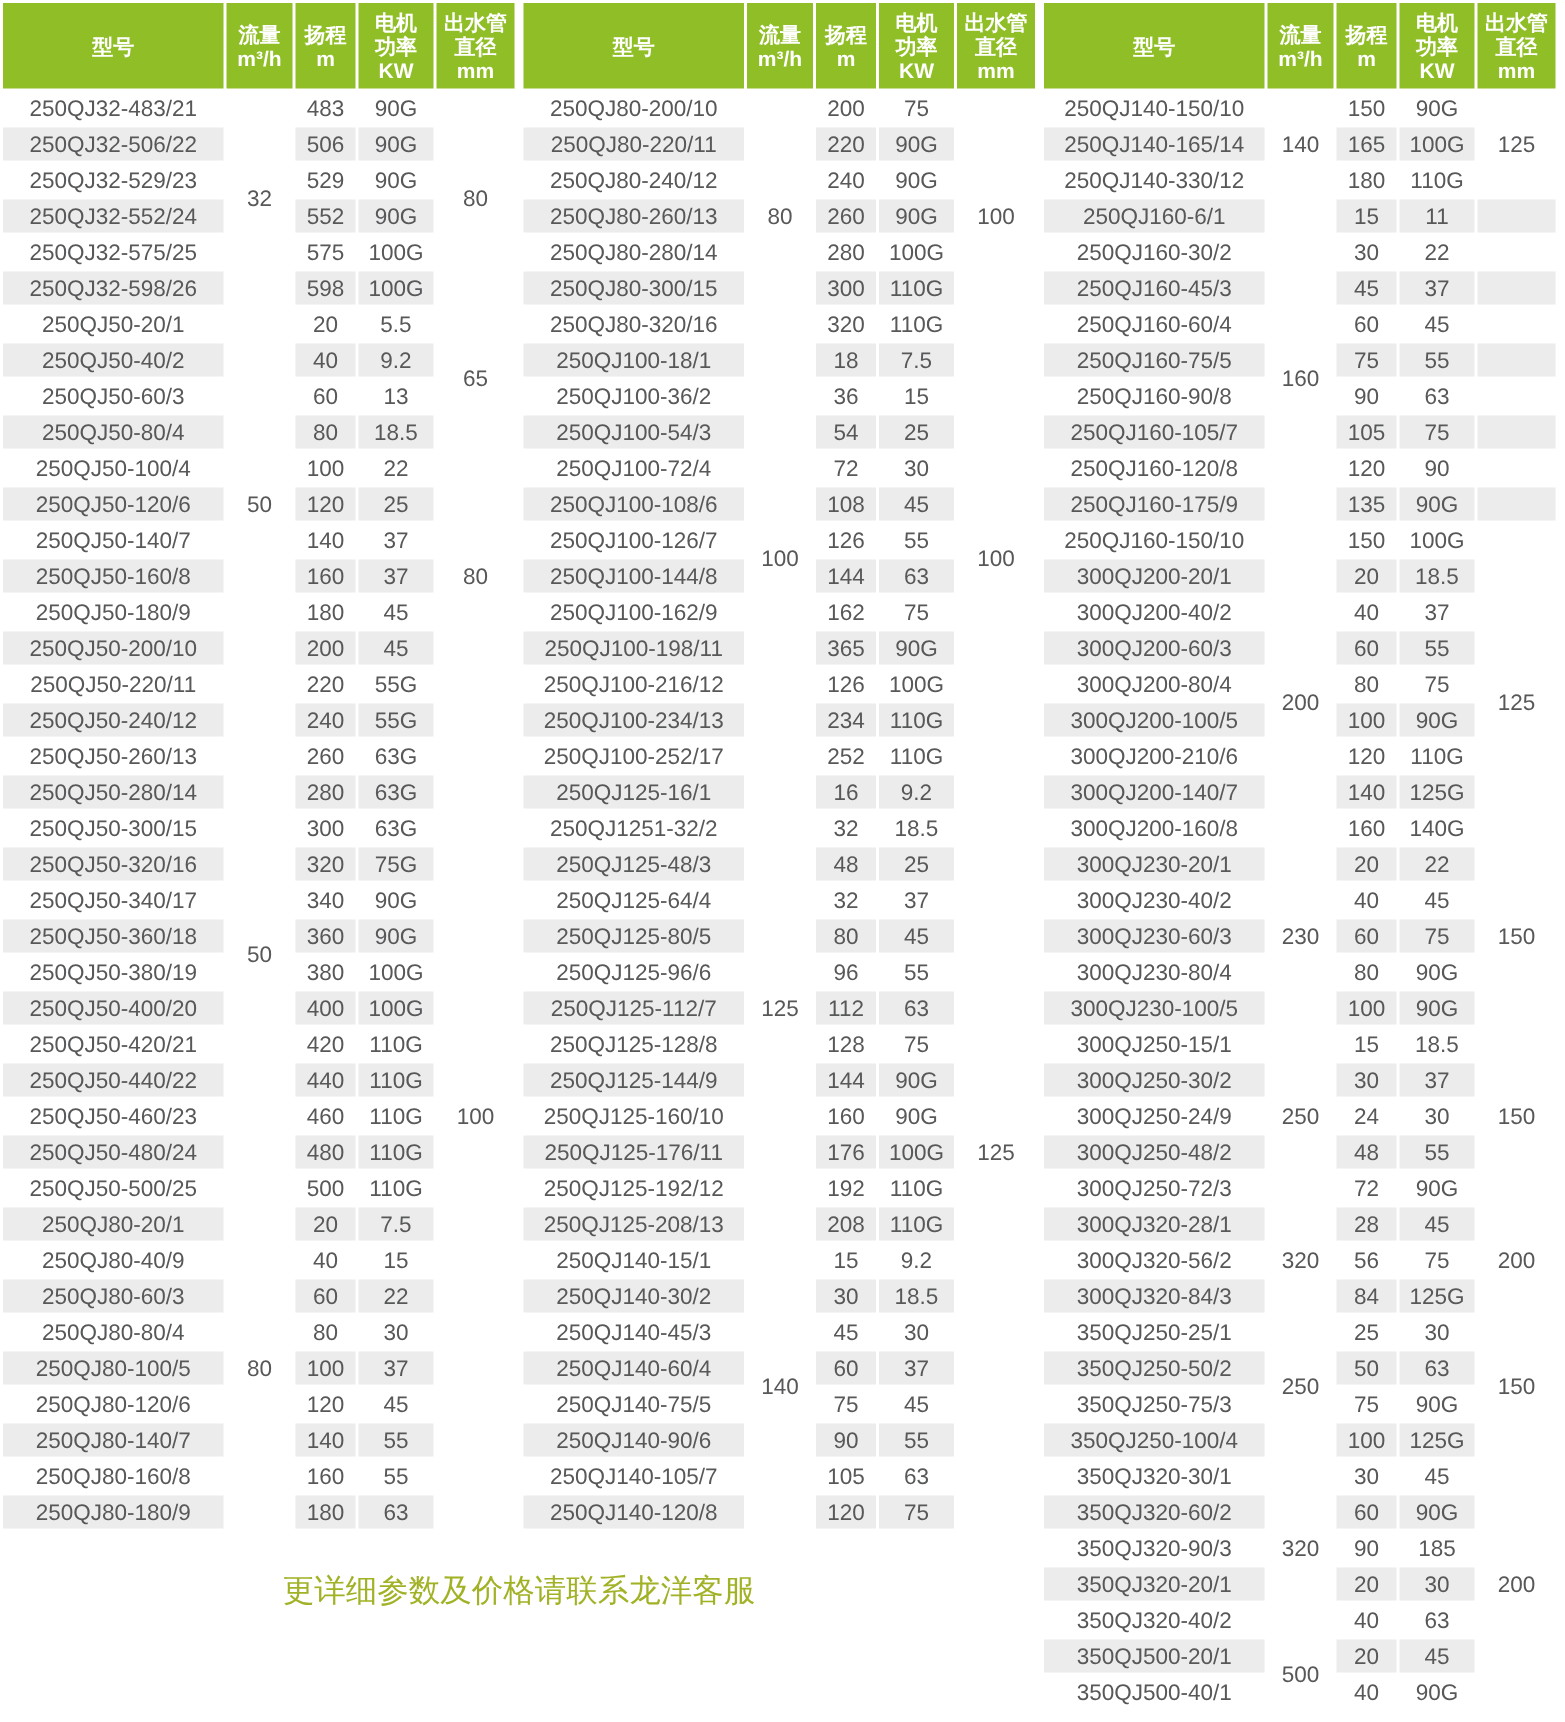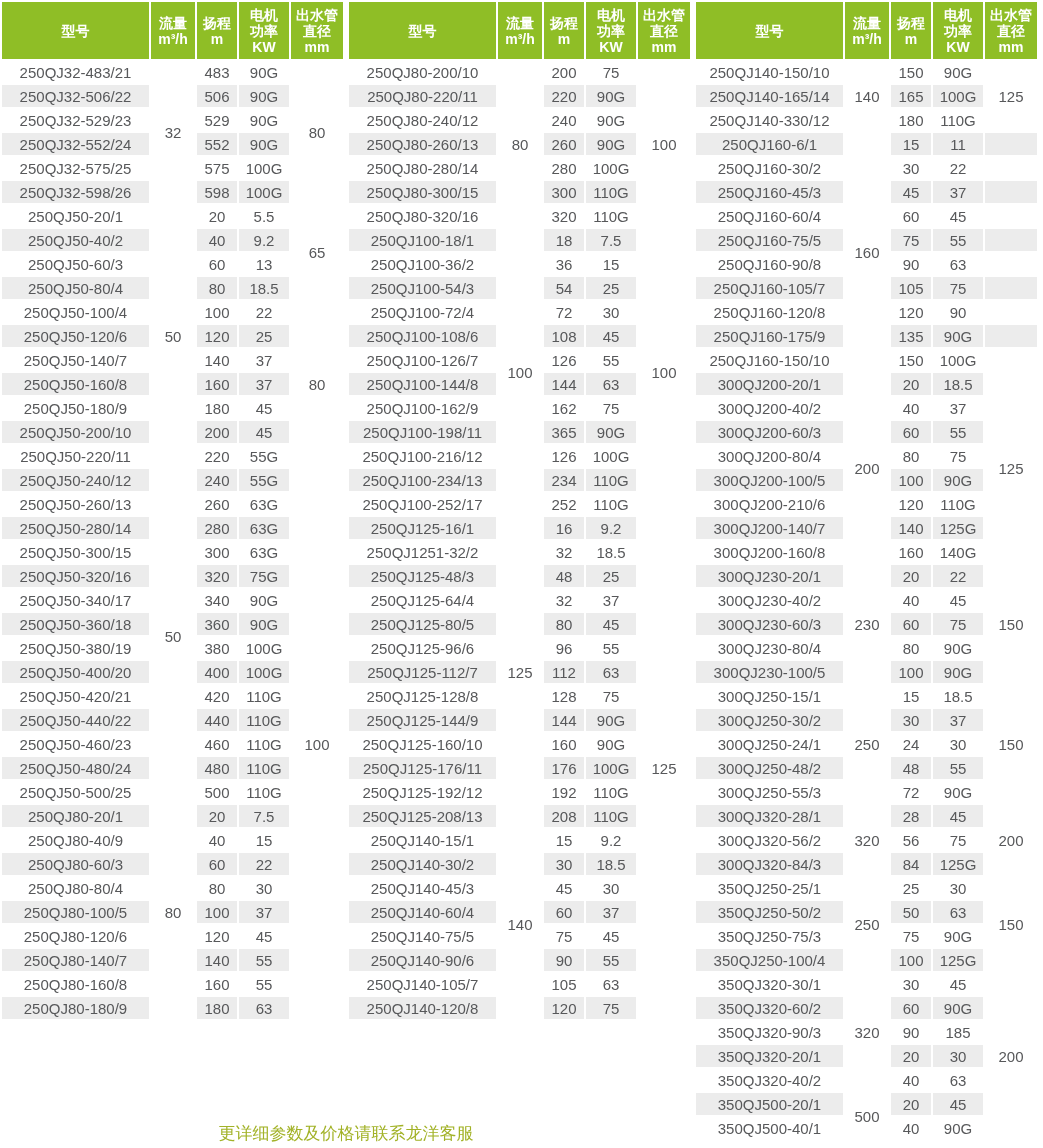--- a/index.html
+++ b/index.html
@@ -25,22 +25,22 @@
     height:57px;vertical-align:middle;text-align:center;padding:0;
   }
   table.spec td{
     height:22px;padding:0;text-align:center;vertical-align:middle;
     font-size:15px;color:var(--cell-text);background:#fff;white-space:nowrap;
     overflow:hidden;
   }
   table.spec td.alt{background:var(--stripe);}
   table.spec td.merged{background:#fff;}
   .footer-note{
-    position:absolute;top:1122px;left:0;width:692px;
-    text-align:center;font-size:17px;color:var(--footer-text);
+    position:absolute;top:1046px;left:0;width:692px;
+    text-align:center;font-size:21px;color:var(--footer-text);
   }
 </style>
 </head>
 <body>
 
 <div class="page">
   <div class="tables-row">
       <table class="spec">
         <colgroup>
           <col class="c-model">
@@ -715,31 +715,31 @@
             <td>15</td>
             <td>18.5</td>
             <td rowspan="5" class="merged">150</td>
           </tr>
           <tr>
             <td class="alt">300QJ250-30/2</td>
             <td class="alt">30</td>
             <td class="alt">37</td>
           </tr>
           <tr>
-            <td>300QJ250-24/1</td>
+            <td>300QJ250-24/9</td>
             <td>24</td>
             <td>30</td>
           </tr>
           <tr>
             <td class="alt">300QJ250-48/2</td>
             <td class="alt">48</td>
             <td class="alt">55</td>
           </tr>
           <tr>
-            <td>300QJ250-55/3</td>
+            <td>300QJ250-72/3</td>
             <td>72</td>
             <td>90G</td>
           </tr>
           <tr>
             <td class="alt">300QJ320-28/1</td>
             <td rowspan="3" class="merged">320</td>
             <td class="alt">28</td>
             <td class="alt">45</td>
             <td rowspan="3" class="merged">200</td>
           </tr>

